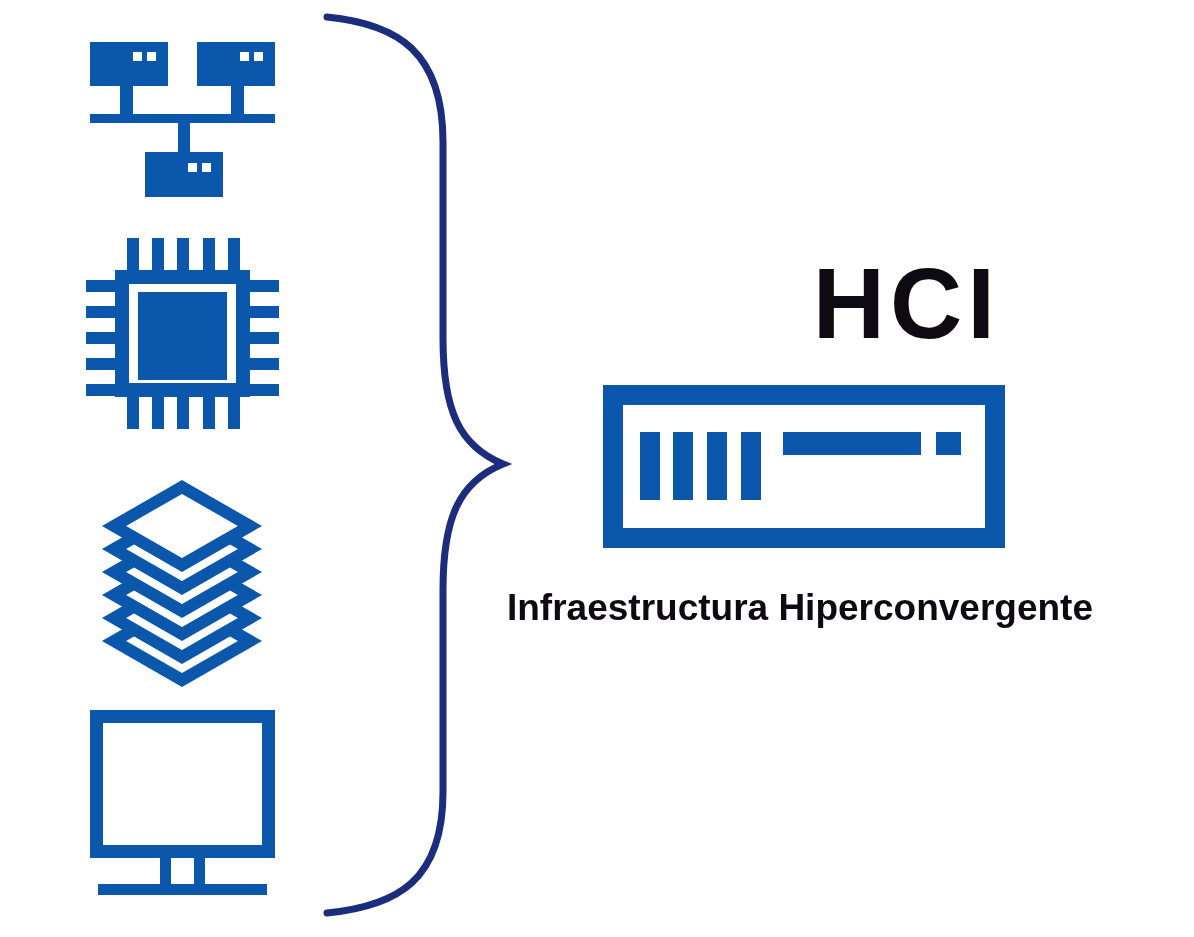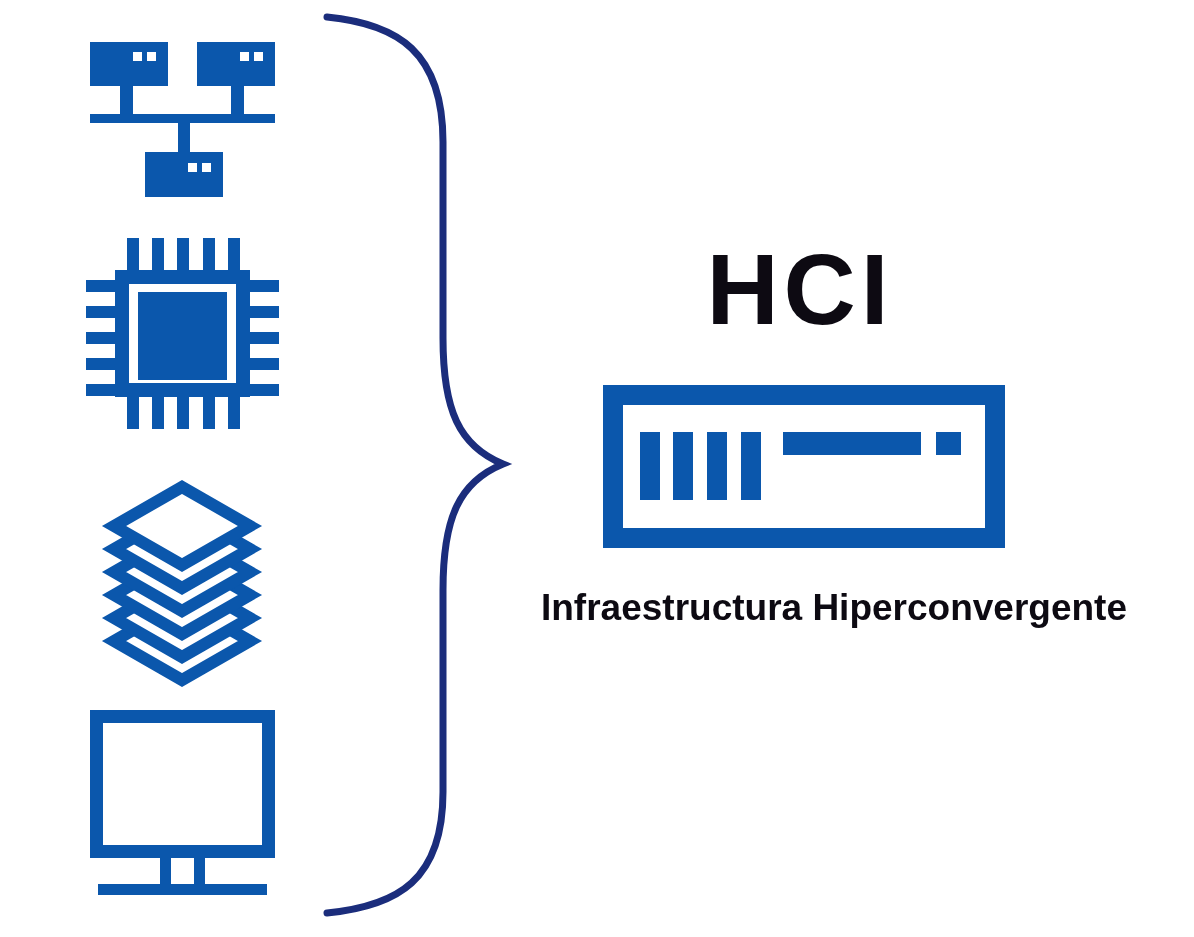--- a/index.html
+++ b/index.html
@@ -23,41 +23,40 @@
     left: 0; top: 0;
     width: 1194px; height: 937px;
     display: block;
   }
   .blue-fill   { fill: var(--icon-blue); }
   .white-fill  { fill: var(--background); }
   .blue-stroke { fill: var(--background); stroke: var(--icon-blue); }
   .brace-path  { fill: none; stroke: var(--brace-navy); stroke-width: 7; stroke-linecap: round; }
   .hci-title {
     position: absolute;
-    left: 600px; top: 239px;
+    left: 600px; top: 253px;
     width: 400px;
-    text-align: center;
+    text-align: right;
     font-size: 100px;
     font-weight: 700;
     line-height: 100px;
     letter-spacing: 5px;
     color: var(--text-color);
     white-space: nowrap;
   }
   .subtitle {
     position: absolute;
     left: 440px; top: 586px;
     width: 720px;
     text-align: center;
     font-size: 37px;
     font-weight: 700;
     line-height: 44px;
     color: var(--text-color);
     white-space: nowrap;
-    margin-left: 34px;
   }
 </style>
 </head>
 <body>
 
 <div class="canvas">
 
   <svg class="diagram-svg" viewBox="0 0 1194 937" xmlns="http://www.w3.org/2000/svg">
 
     <g>

